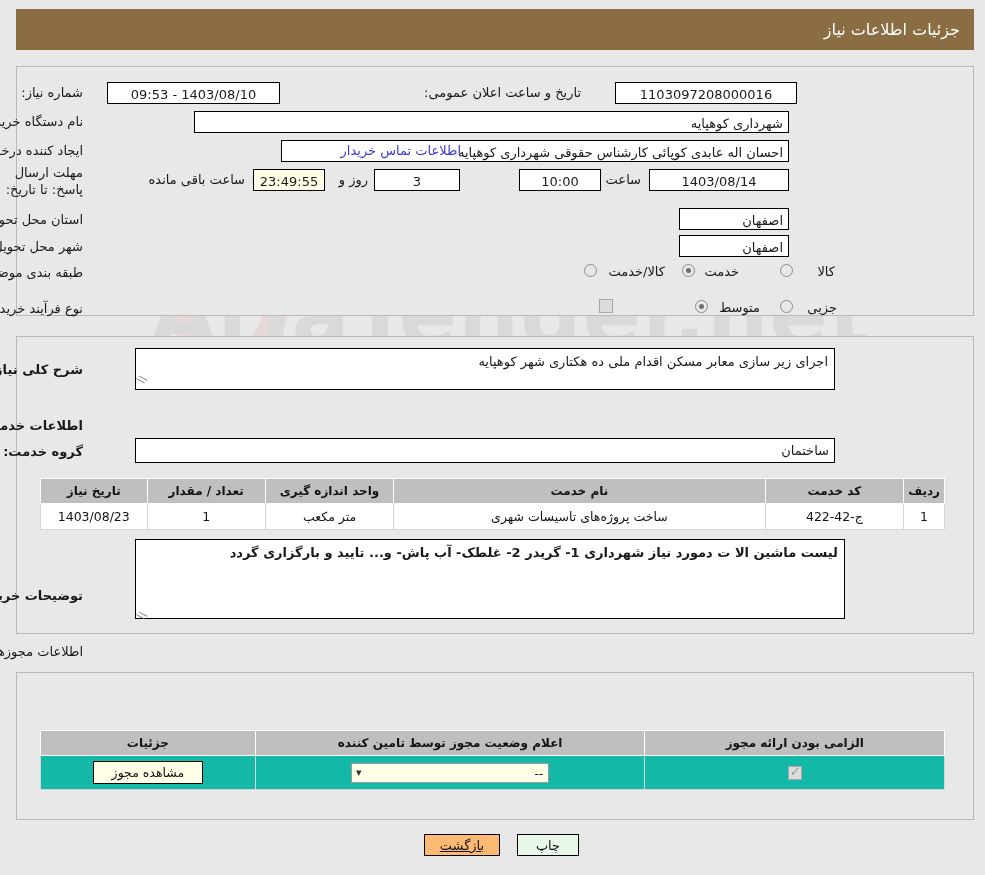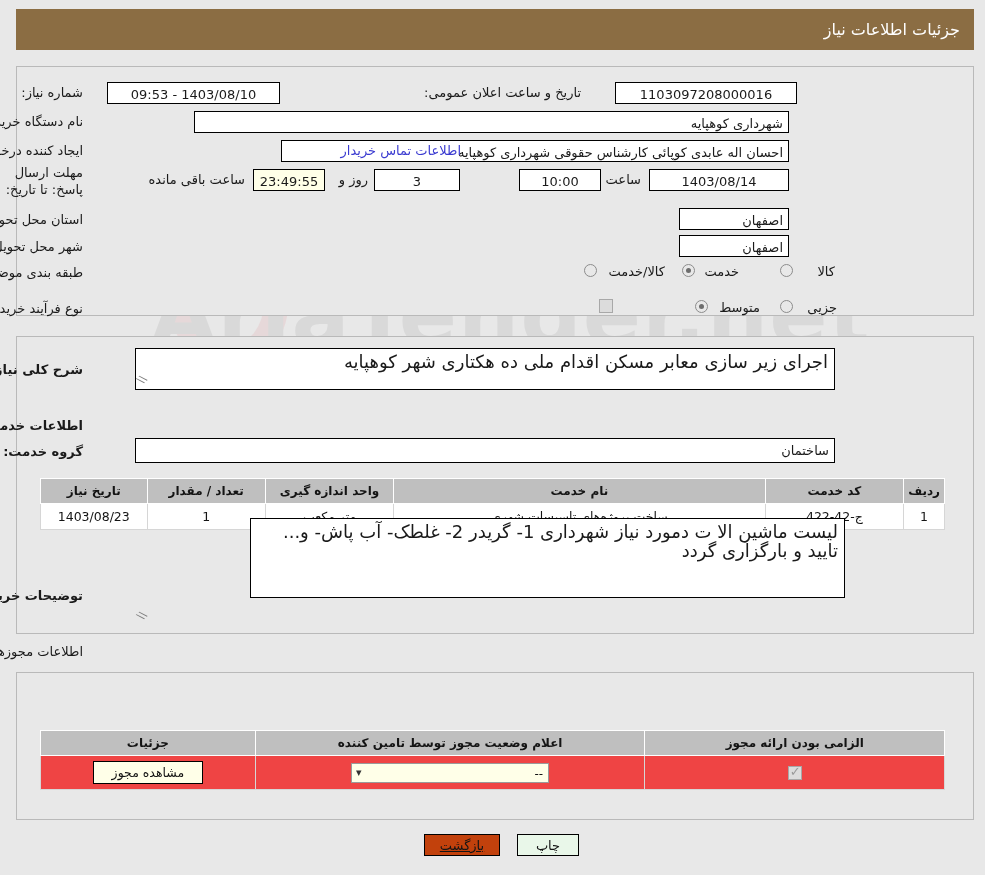--- a/index.html
+++ b/index.html
@@ -148,21 +148,21 @@
     left: 1px; top: -3px;
     font-size: 13px;
     color: #9a9a9a;
   }
 
   
   .ta {
     position: absolute;
     background: #ffffff;
     border: 1px solid #000000;
-    font-size: 18px;
+    font-size: 13px;
     color: #1a1a1a;
     padding: 3px 6px 0 6px;
     line-height: 19px;
     text-align: right;
     z-index: 3;
   }
   .ta-grip {
     position: absolute;
     font-size: 11px;
     color: #7a7a7a;
@@ -189,21 +189,21 @@
     text-align: center;
   }
   table.grid td {
     background: #ffffff;
     border: 1px solid #d6d6d6;
     color: #141414;
     padding: 5px 4px;
     text-align: center;
     font-size: 12.5px;
   }
-  table.grid.permits td { background: #ef4444; }
+  table.grid.permits td { background: #14b8a6; }
 
   .sel {
     display: inline-block;
     width: 198px;
     background: #ffffe8;
     border: 1px solid #9a9a9a;
     font-size: 12px;
     color: #141414;
     text-align: right;
     padding: 1px 5px;
@@ -249,21 +249,21 @@
     position: absolute;
     border: 1px solid #000000;
     font-size: 13px;
     color: #141414;
     text-align: center;
     padding: 3px 0 2px 0;
     cursor: pointer;
     z-index: 3;
   }
   .fbtn-print  { background: #e9f7e9; left: 517px; top: 834px; width: 62px; }
-  .fbtn-back   { background: #c2410c; left: 424px; top: 834px; width: 76px; text-decoration: underline; }
+  .fbtn-back   { background: #fdba74; left: 424px; top: 834px; width: 76px; text-decoration: underline; }
 </style>
 </head>
 <body>
 
 <div class="page">
 
   <div class="watermark">
     <div class="wm-shield"></div>
     <div class="wm-shield-inner"></div>
     <div class="wm-flag"></div>
@@ -346,21 +346,21 @@
         <td>ج-42-422</td>
         <td>ساخت پروژه‌های تاسیسات شهری</td>
         <td>متر مکعب</td>
         <td>1</td>
         <td>1403/08/23</td>
       </tr>
     </tbody>
   </table>
 
   <div class="caption" style="right:902px; top:588px;">توضیحات خریدار:</div>
-  <div class="ta" style="right:140px; top:518px; width:595px; height:80px;">لیست ماشین الا ت دمورد نیاز شهرداری 1- گریدر 2- غلطک- آب پاش- و... تایید و بارگزاری گردد</div>
+  <div class="ta" style="right:140px; top:539px; width:710px; height:80px;font-weight:bold;">لیست ماشین الا ت دمورد نیاز شهرداری 1- گریدر 2- غلطک- آب پاش- و... تایید و بارگزاری گردد</div>
   <div class="ta-grip" style="right:840px; top:610px;">\\</div>
 
   <div class="caption-plain" style="right:902px; top:644px;">اطلاعات مجوزهای ارائه خدمت / کالا</div>
 
   <div class="panel panel-bottom"></div>
 
   <table class="grid permits" style="right:40px; top:730px; width:905px;">
     <thead>
       <tr>
         <th style="width:300px;">الزامی بودن ارائه مجوز</th>

